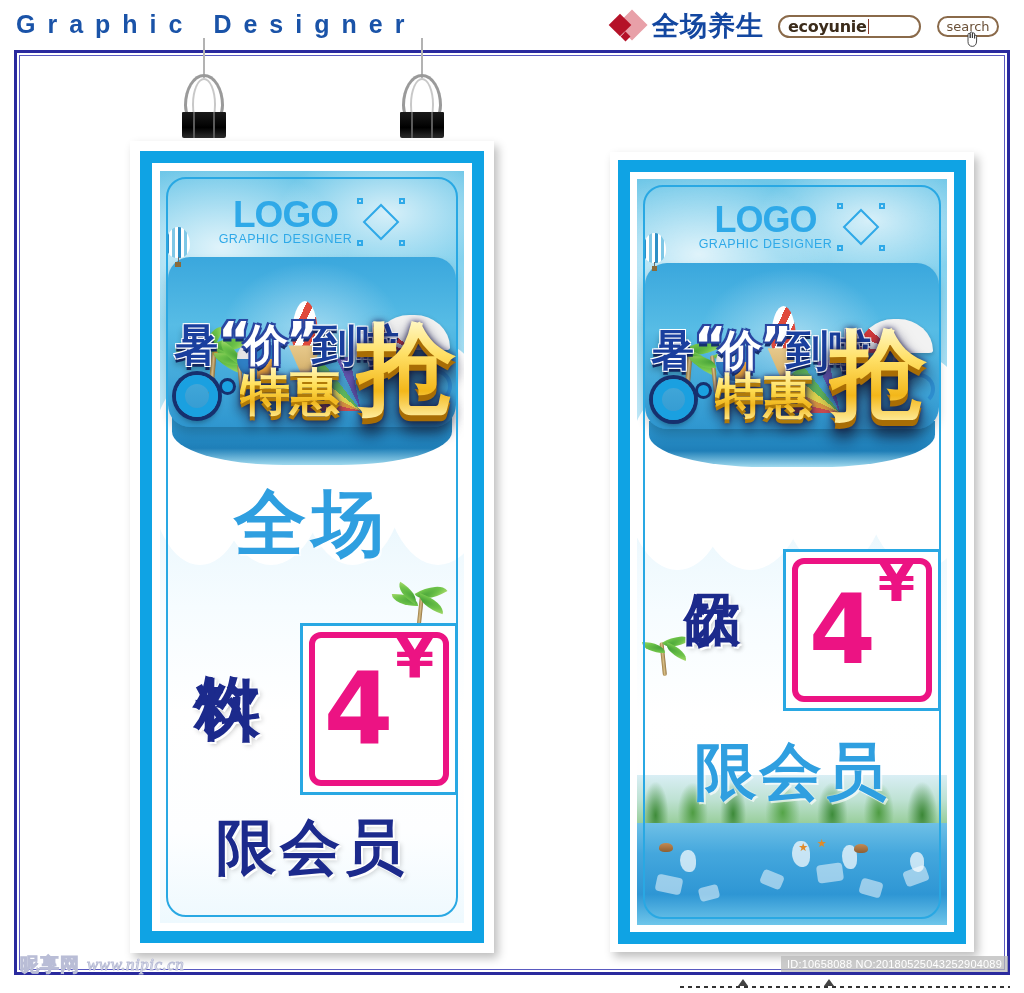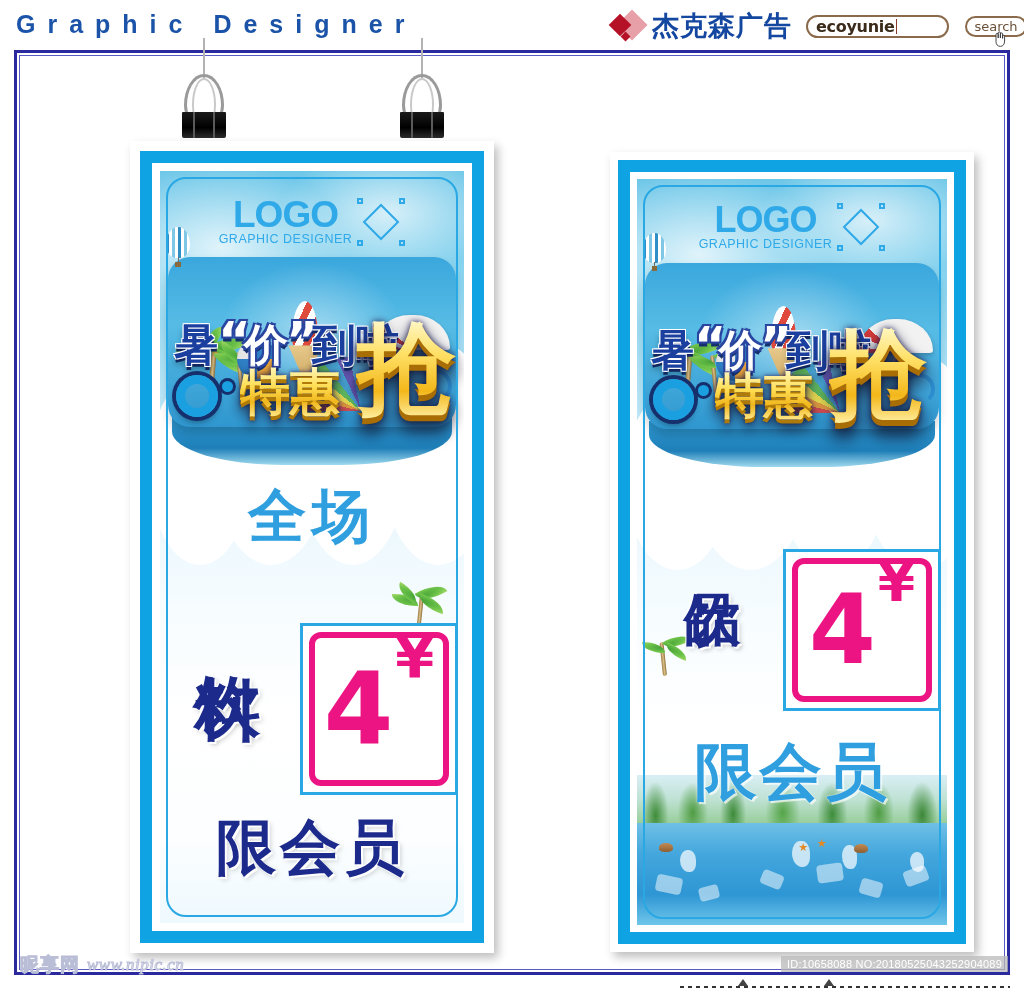--- a/index.html
+++ b/index.html
@@ -412,21 +412,21 @@
   <div id="site-title">Graphic  Designer</div>
 
   <div id="brand-group">
 
     <div id="brand-diamond">
       <div class="dm"></div>
       <div class="dm2"></div>
       <div class="dm3"></div>
     </div>
 
-    <div id="brand-name">杰克森广告</div>
+    <div id="brand-name">全场养生</div>
 
     <div id="search-box">
       <span id="search-value">ecoyunie</span>
       <span id="search-caret"></span>
     </div>
 
     <div id="search-button">
       <span id="search-button-label">search</span>
       <svg id="cursor-hand" viewBox="0 0 14 17">
         <path d="M3 9 V4.5a1.1 1.1 0 0 1 2.2 0V8 V3a1.1 1.1 0 0 1 2.2 0v5 V4a1.1 1.1 0 0 1 2.2 0v4.4
@@ -530,21 +530,21 @@
     <div class="headline-text hl-quote" style="left:84px; top:152px; font-size:44px;">价</div>
     <div class="headline-text hl-quote" style="left:126px; top:144px; font-size:50px;">”</div>
     <div class="headline-text hl-line1" style="left:152px; top:152px; font-size:44px;">到啦</div>
 
     <div class="hl-circle" style="left:16px; top:204px; width:42px; height:42px;"></div>
     <div class="hl-dot" style="left:62px; top:210px; width:11px; height:11px;"></div>
 
     <div class="headline-text hl-gold" style="left:80px; top:196px; font-size:50px;">特惠</div>
     <div class="headline-text hl-grab" style="left:196px; top:148px; font-size:100px;">抢</div>
 
-    <div class="big-cn cn-sky" style="left:50%; transform:translateX(-50%); top:316px; font-size:58px; letter-spacing:6px;">全场</div>
+    <div class="big-cn cn-sky" style="left:50%; transform:translateX(-50%); top:316px; font-size:72px; letter-spacing:6px;">全场</div>
 
     <div class="palm" style="right:10px; top:404px; width:64px; height:60px; z-index:31;">
       <div class="trunk" style="left:26px; top:18px; width:4px; height:40px; transform:rotate(6deg);"></div>
       <div class="frond" style="left:28px; top:18px; width:30px; height:14px; transform:rotate(-30deg);"></div>
       <div class="frond" style="left:28px; top:18px; width:28px; height:13px; transform:rotate(18deg);"></div>
       <div class="frond" style="left:28px; top:18px; width:26px; height:13px; transform:rotate(178deg);"></div>
       <div class="frond" style="left:28px; top:18px; width:24px; height:12px; transform:rotate(210deg);"></div>
     </div>
     <div class="palm" style="right:34px; top:448px; width:52px; height:52px; z-index:31;">
       <div class="trunk" style="left:22px; top:14px; width:3px; height:34px; transform:rotate(-8deg);"></div>

